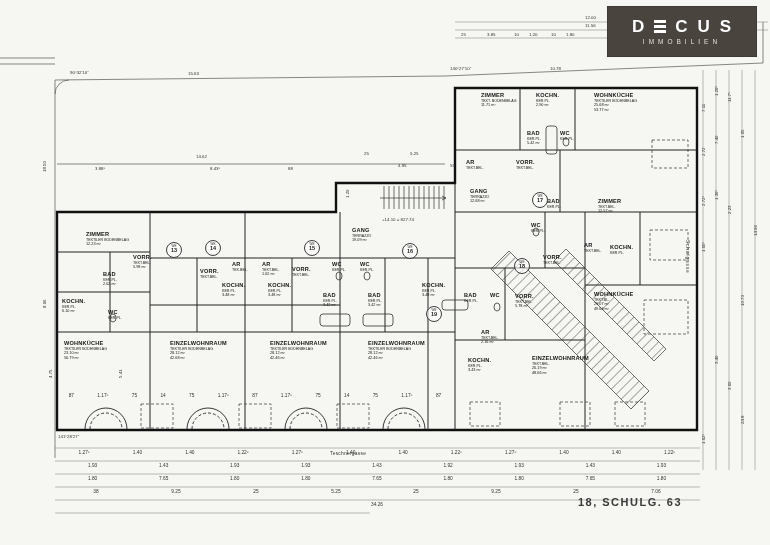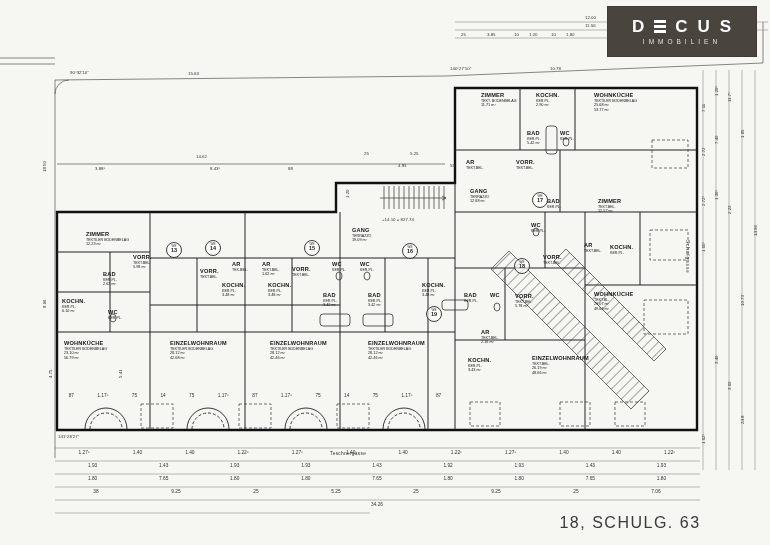--- a/index.html
+++ b/index.html
@@ -12,21 +12,21 @@
         display:flex;flex-direction:column;align-items:center;justify-content:center;gap:3px;
         box-shadow:0 0 0 1px #3f3a35;}
   .brand{display:flex;align-items:center;gap:9px;color:#fff;font-size:17px;font-weight:700;
          letter-spacing:1px;line-height:1;}
   .ebar{display:flex;flex-direction:column;gap:2.4px;}
   .ebar i{display:block;width:12px;height:2.6px;background:#fff;}
   .sub{color:#e4e1dc;font-size:6.5px;letter-spacing:4px;font-weight:400;}
   
   .titleblock{position:absolute;left:545px;top:495px;width:170px;text-align:center;color:#3a3a3a;}
   .titleblock .t1{font-size:8.5px;letter-spacing:1px;}
-  .titleblock .t2{font-size:16px;letter-spacing:1.5px;margin-top:19px;}
+  .titleblock .t2{font-size:11px;letter-spacing:1.5px;margin-top:1px;font-weight:bold;}
   
   #labels{position:absolute;inset:0;pointer-events:none;}
   .room{position:absolute;line-height:1.2;white-space:nowrap;color:#141414;}
   .rn{font-size:5.6px;font-weight:700;letter-spacing:.2px;}
   .rs{font-size:3.6px;}
   .ra{font-size:3.8px;}
   .unit{position:absolute;width:14px;height:14px;border:1px solid #3c3c3c;border-radius:50%;
         background:rgba(255,255,255,.6);text-align:center;line-height:1;}
   .uw{font-size:3px;margin-top:1.5px;}
   .un{font-size:5.5px;font-weight:700;}

